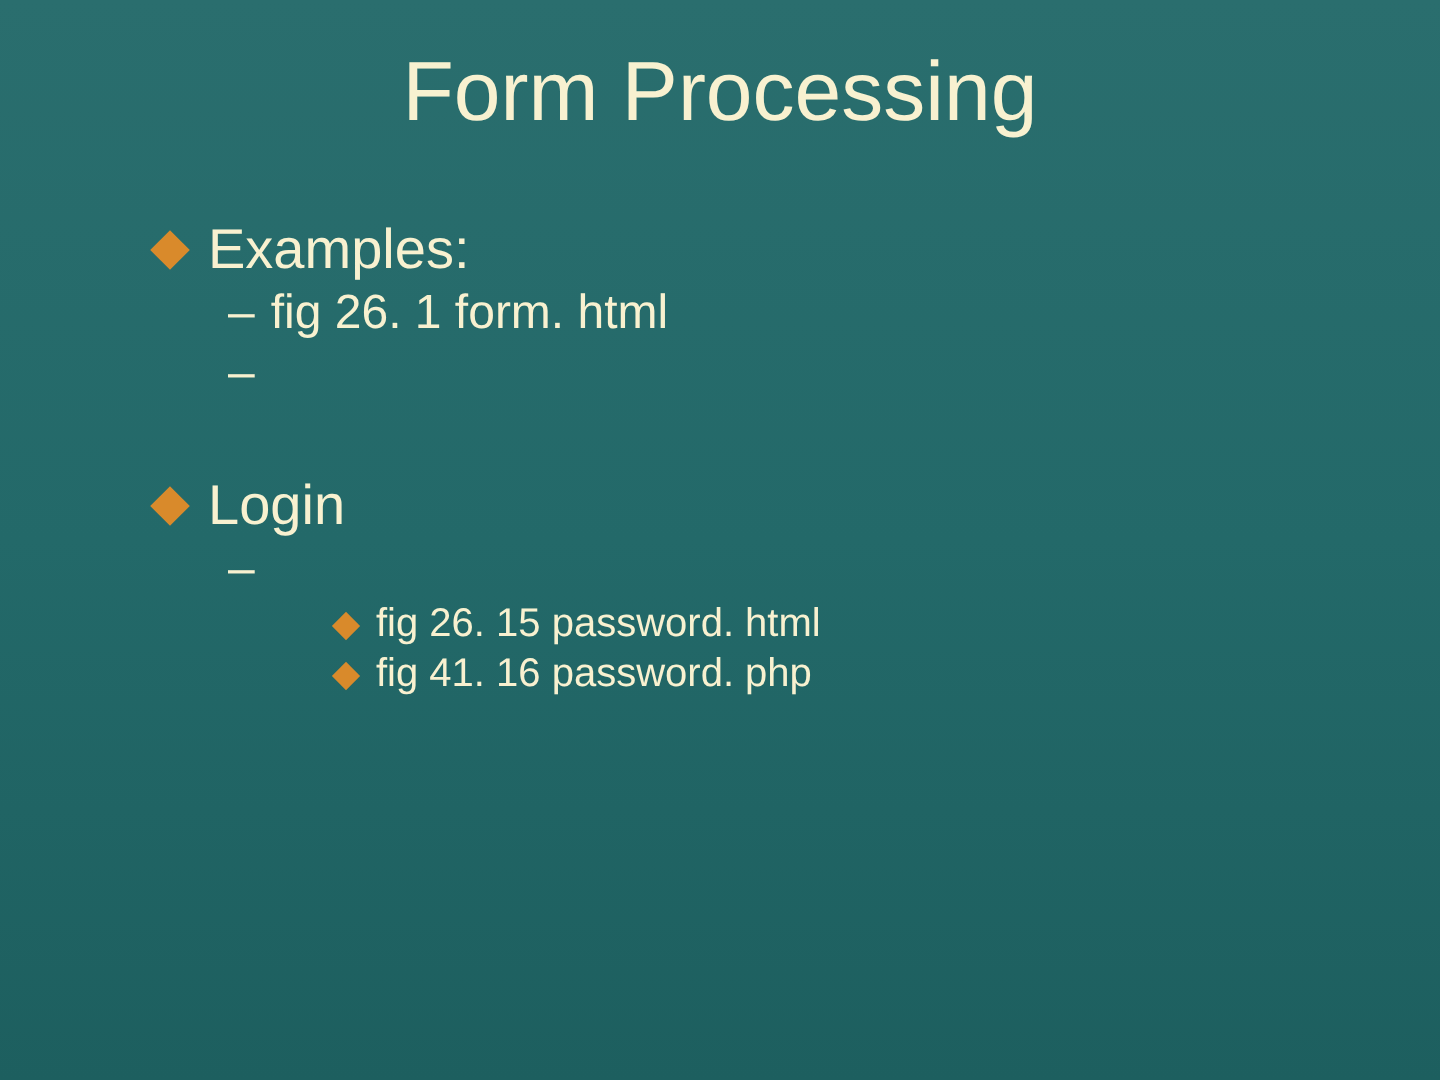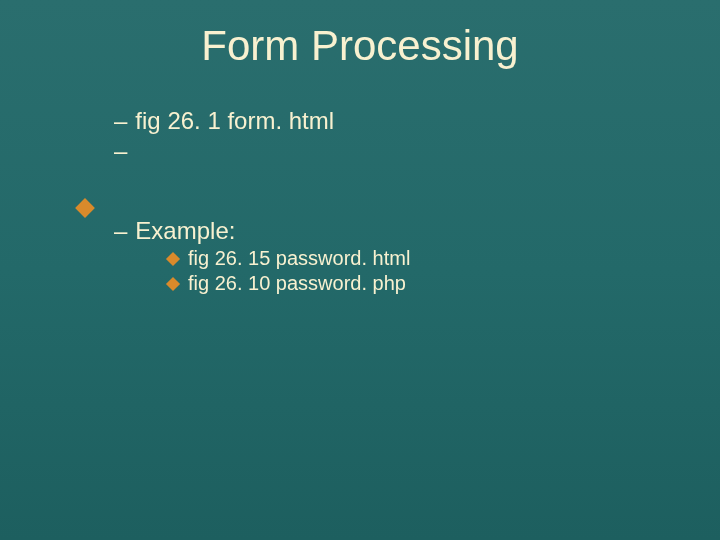--- a/index.html
+++ b/index.html
@@ -90,40 +90,44 @@
   }
 </style>
 </head>
 <body>
 
 <div class="slide">
   <div class="title">Form Processing</div>
 
   <div class="content">
 
+    <div class="level1">
+      <span class="bullet"></span>
+      <span>Examples:</span>
+    </div>
     <div class="level2">
       <span class="dash">–</span>
       <span>fig 26. 1 form. html</span>
     </div>
     <div class="level2">
       <span class="dash">–</span>
     </div>
 
     <div class="spacer"></div>
 
     <div class="level1">
       <span class="bullet"></span>
+      <span>Login</span>
     </div>
     <div class="level2">
       <span class="dash">–</span>
-      <span>Example:</span>
     </div>
     <div class="level3">
       <span class="bullet"></span>
       <span>fig 26. 15 password. html</span>
     </div>
     <div class="level3">
       <span class="bullet"></span>
-      <span>fig 26. 10 password. php</span>
+      <span>fig 41. 16 password. php</span>
     </div>
 
   </div>
 </div>
 
 </body></html>

